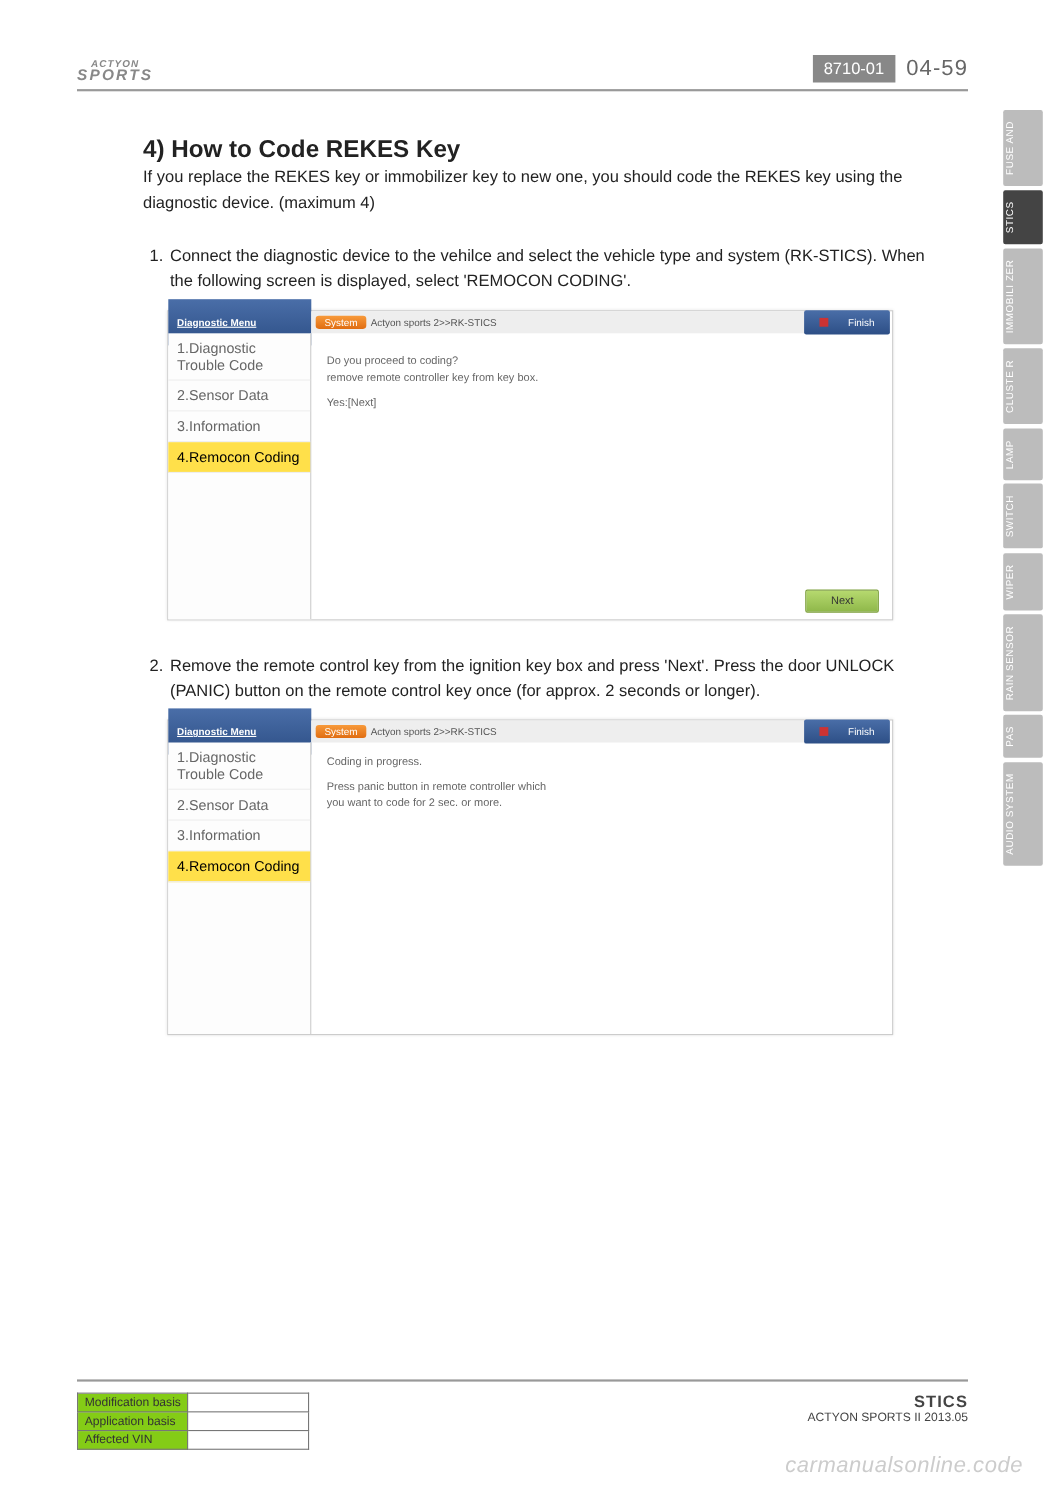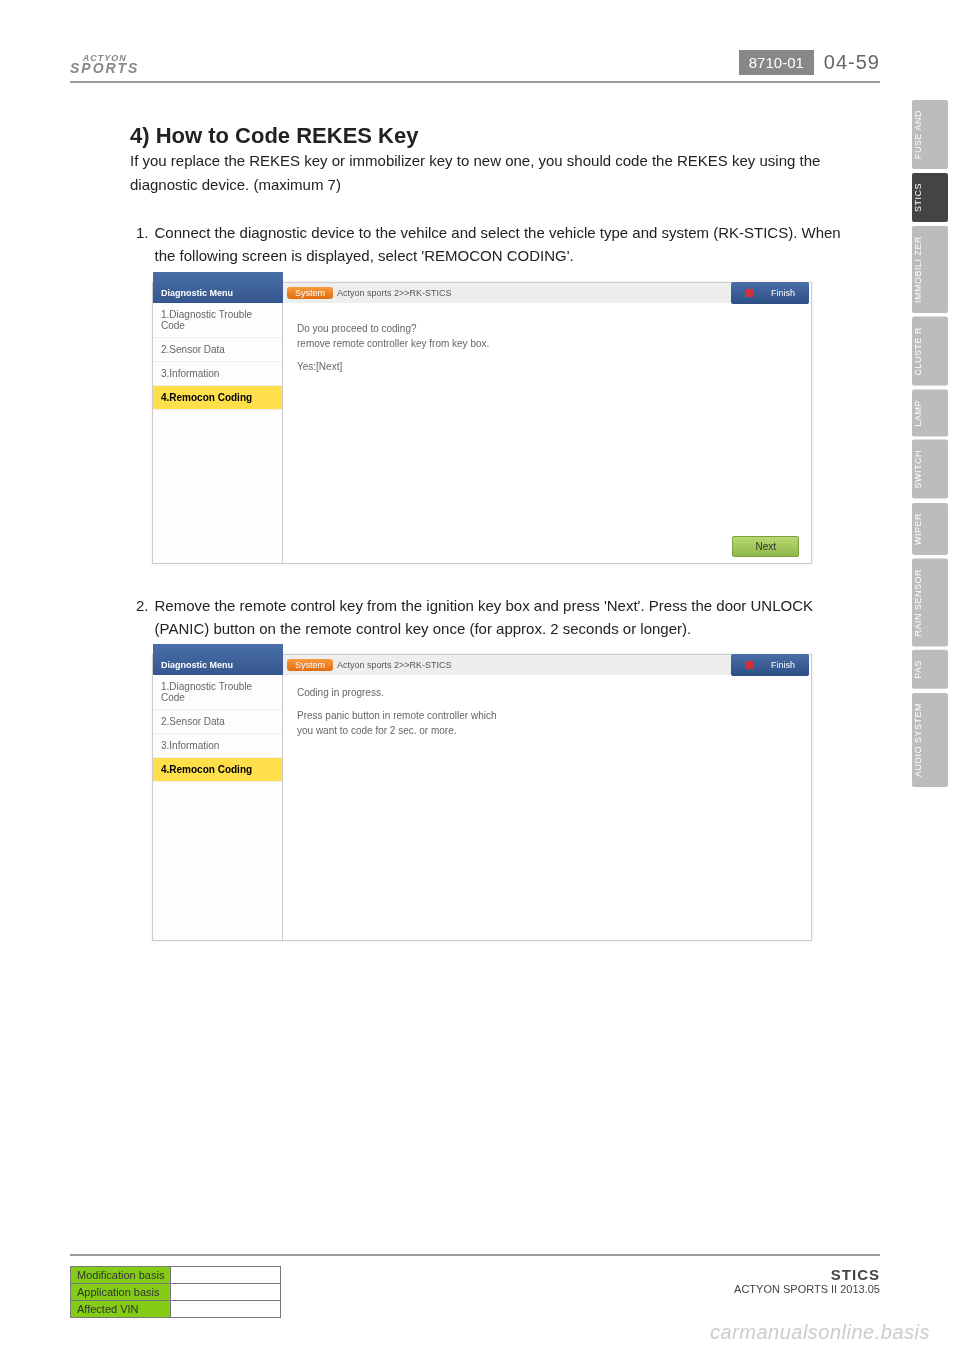--- a/index.html
+++ b/index.html
@@ -61,20 +61,21 @@
     align-items: center;
     height: 20px;
     font-size: 9px;
   }
   .diag-side-head {
     width: 130px;
     background: linear-gradient(#4a6ea8,#2d4f86);
     color: #fff;
     padding: 16px 8px;
     font-weight: bold;
+    text-decoration: underline;
   }
   .diag-breadcrumb {
     flex: 1;
     height: 100%;
     display: flex;
     align-items: center;
     background: #eee;
     font-size: 9px;
     color: #555;
     padding-left: 4px;
@@ -95,28 +96,28 @@
     margin-right: 2px;
     border-radius: 2px;
     display: flex; align-items:center; gap:18px;
   }
   .finish-btn .sq { width:8px;height:8px;background:#c33;display:inline-block; }
   .diag-body { display: flex; height: 260px; }
   .diag-side {
     width: 130px;
     border-right: 1px solid #ccc;
     background: #fdfdfd;
-    font-size: 10px;
+    font-size: 13px;
     color: #666;
   }
   .diag-side .menu-item { padding: 6px 8px; border-bottom: 1px solid #eee; }
   .diag-side .menu-item.sel {
     background: #ffe04a;
     color: #000;
-    font-weight: bold;
+    font-weight: normal;
   }
   .diag-main {
     flex: 1;
     padding: 10px 14px;
     font-size: 10px;
     color: #666;
     position: relative;
     line-height: 1.5;
   }
   .next-btn {
@@ -199,21 +200,21 @@
       <span>SPORTS</span>
     </div>
     <div class="top-right">
       <div class="doc-code">8710-01</div>
       <div class="page-num">04-59</div>
     </div>
   </div>
 
   <div class="content">
     <h2 class="section-title">4) How to Code REKES Key</h2>
-    <p class="lead">If you replace the REKES key or immobilizer key to new one, you should code the REKES key using the diagnostic device. (maximum 7)</p>
+    <p class="lead">If you replace the REKES key or immobilizer key to new one, you should code the REKES key using the diagnostic device. (maximum 4)</p>
 
     <div class="step">
       <div class="step-row">
         <span class="step-num">1.</span>
         <span>Connect the diagnostic device to the vehilce and select the vehicle type and system (RK-STICS). When the following screen is displayed, select 'REMOCON CODING'.</span>
       </div>
     </div>
 
     <div class="diag-shot">
       <div class="diag-bar">
@@ -312,13 +313,13 @@
   <div class="side-tab">IMMOBILI ZER</div>
   <div class="side-tab">CLUSTE R</div>
   <div class="side-tab">LAMP</div>
   <div class="side-tab">SWITCH</div>
   <div class="side-tab">WIPER</div>
   <div class="side-tab">RAIN SENSOR</div>
   <div class="side-tab">PAS</div>
   <div class="side-tab">AUDIO SYSTEM</div>
 </div>
 
-<div class="watermark">carmanualsonline.basis</div>
+<div class="watermark">carmanualsonline.code</div>
 
 </body></html>

